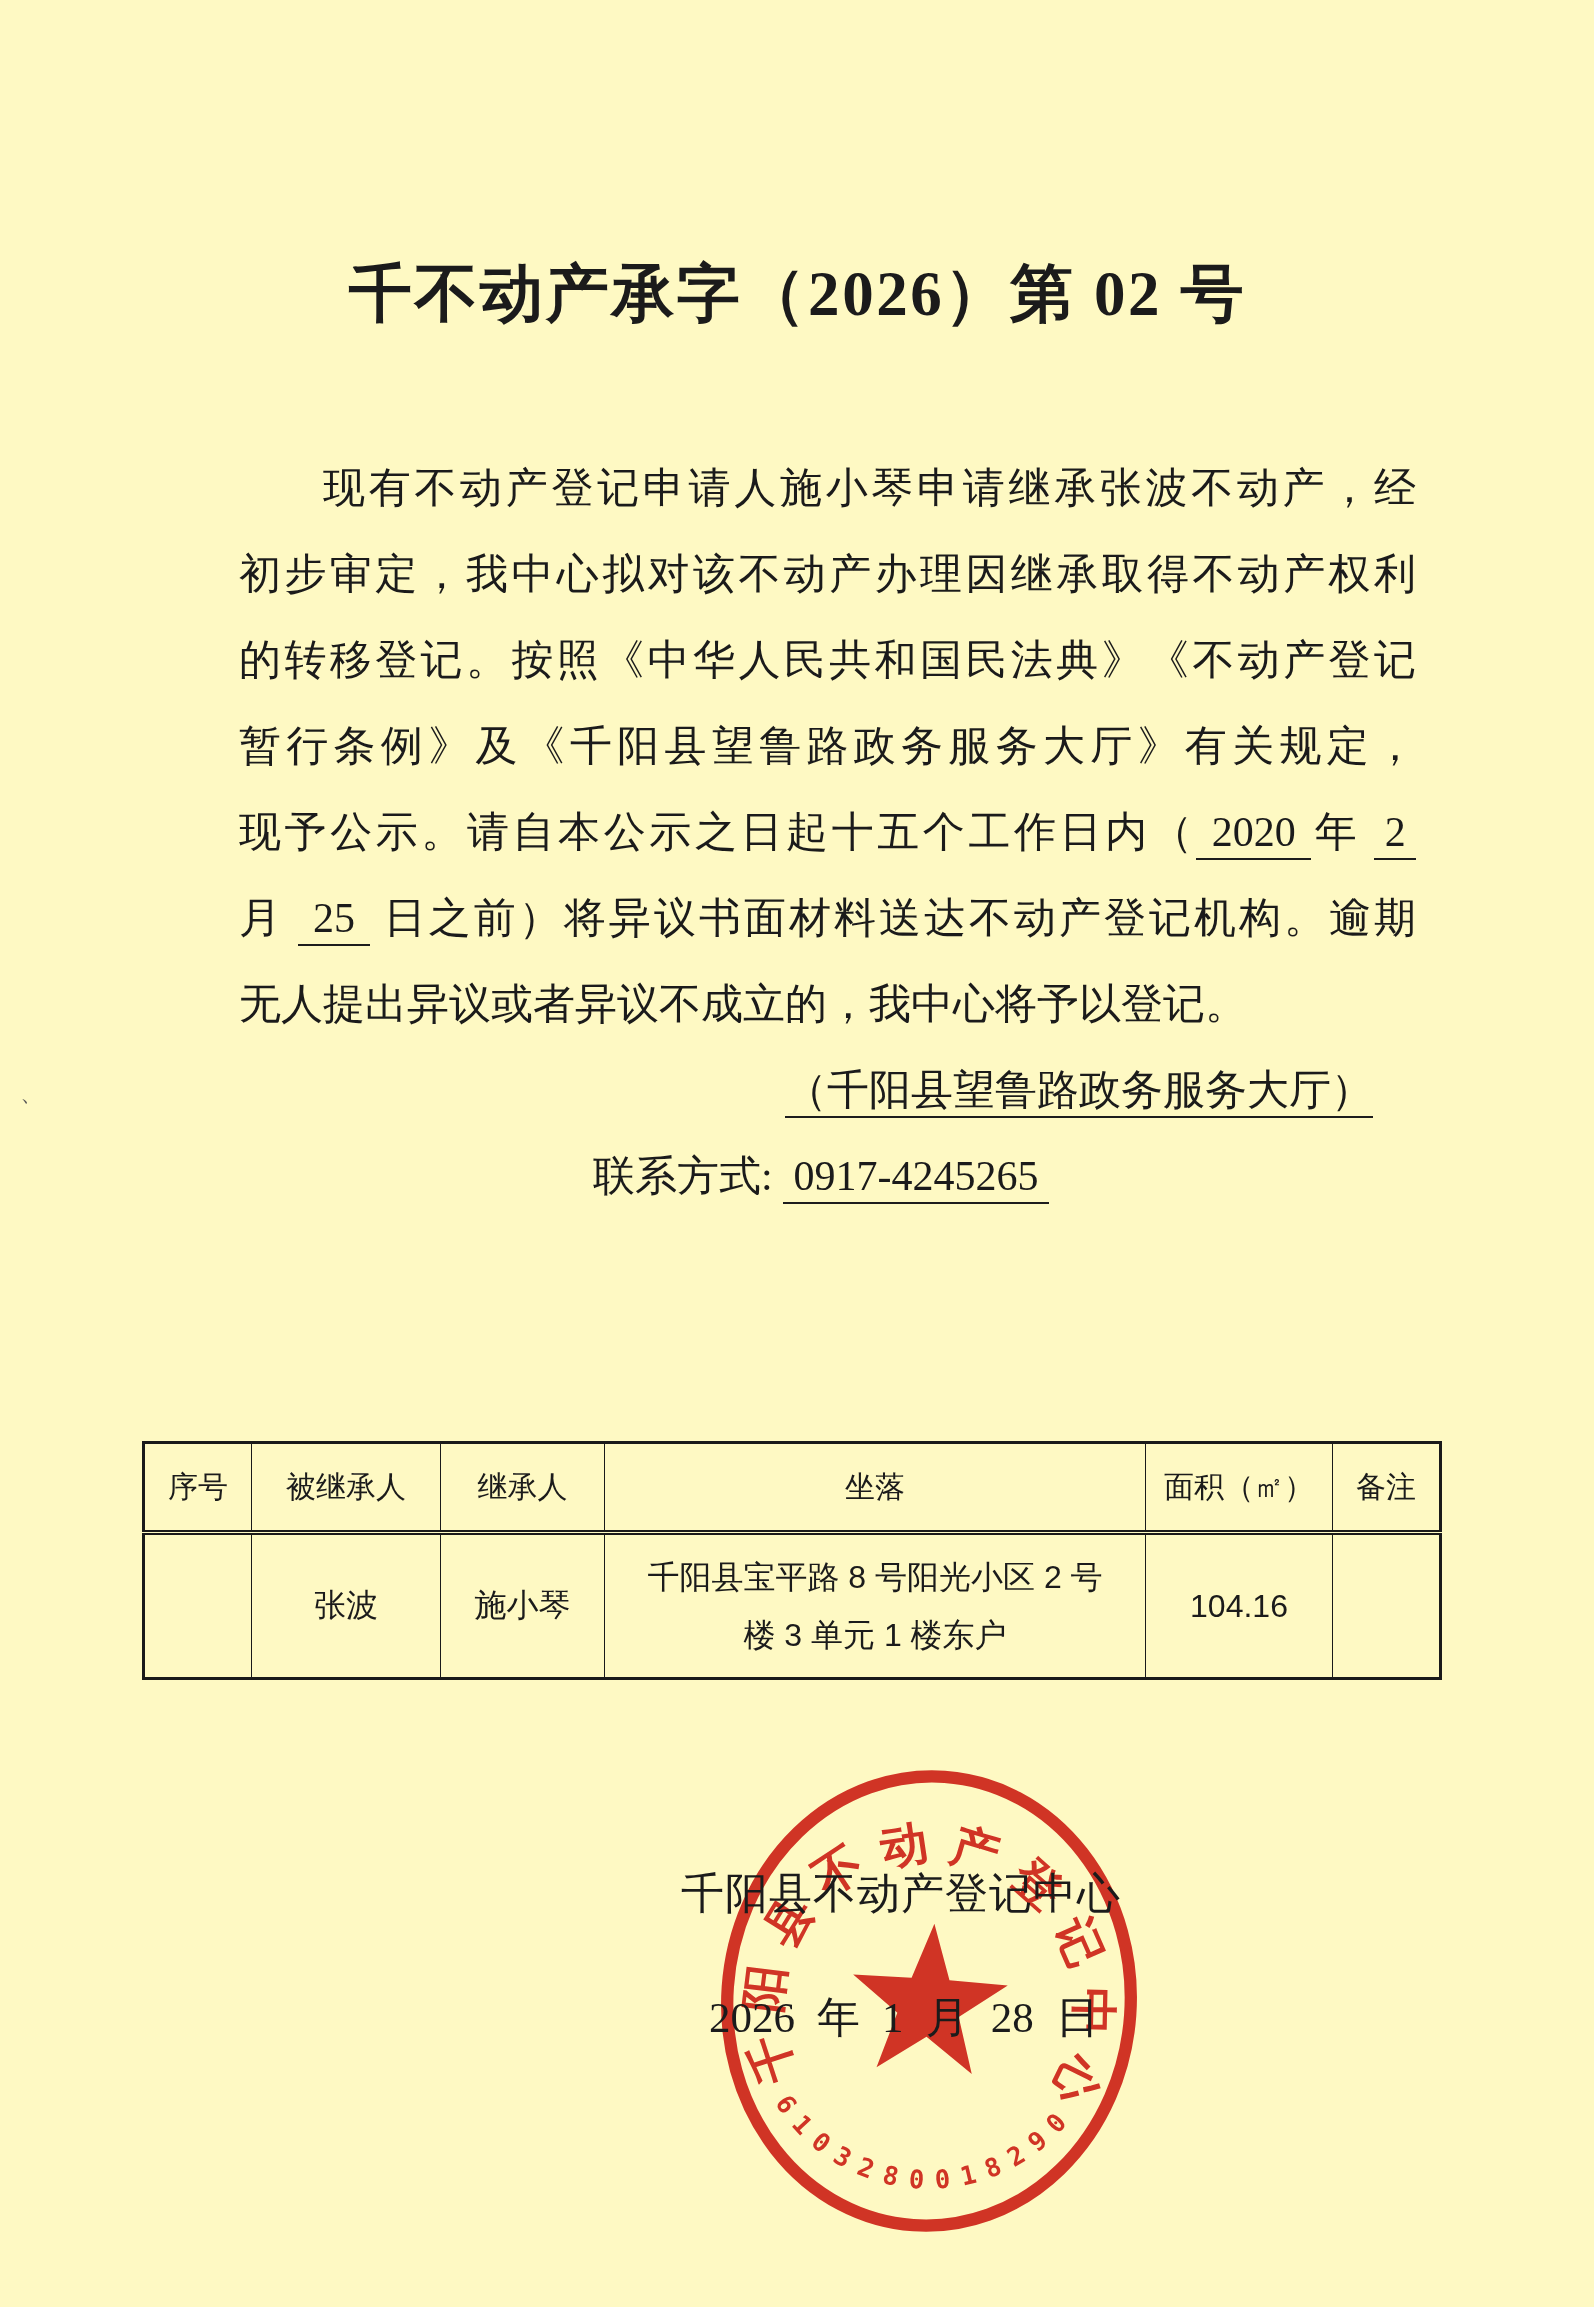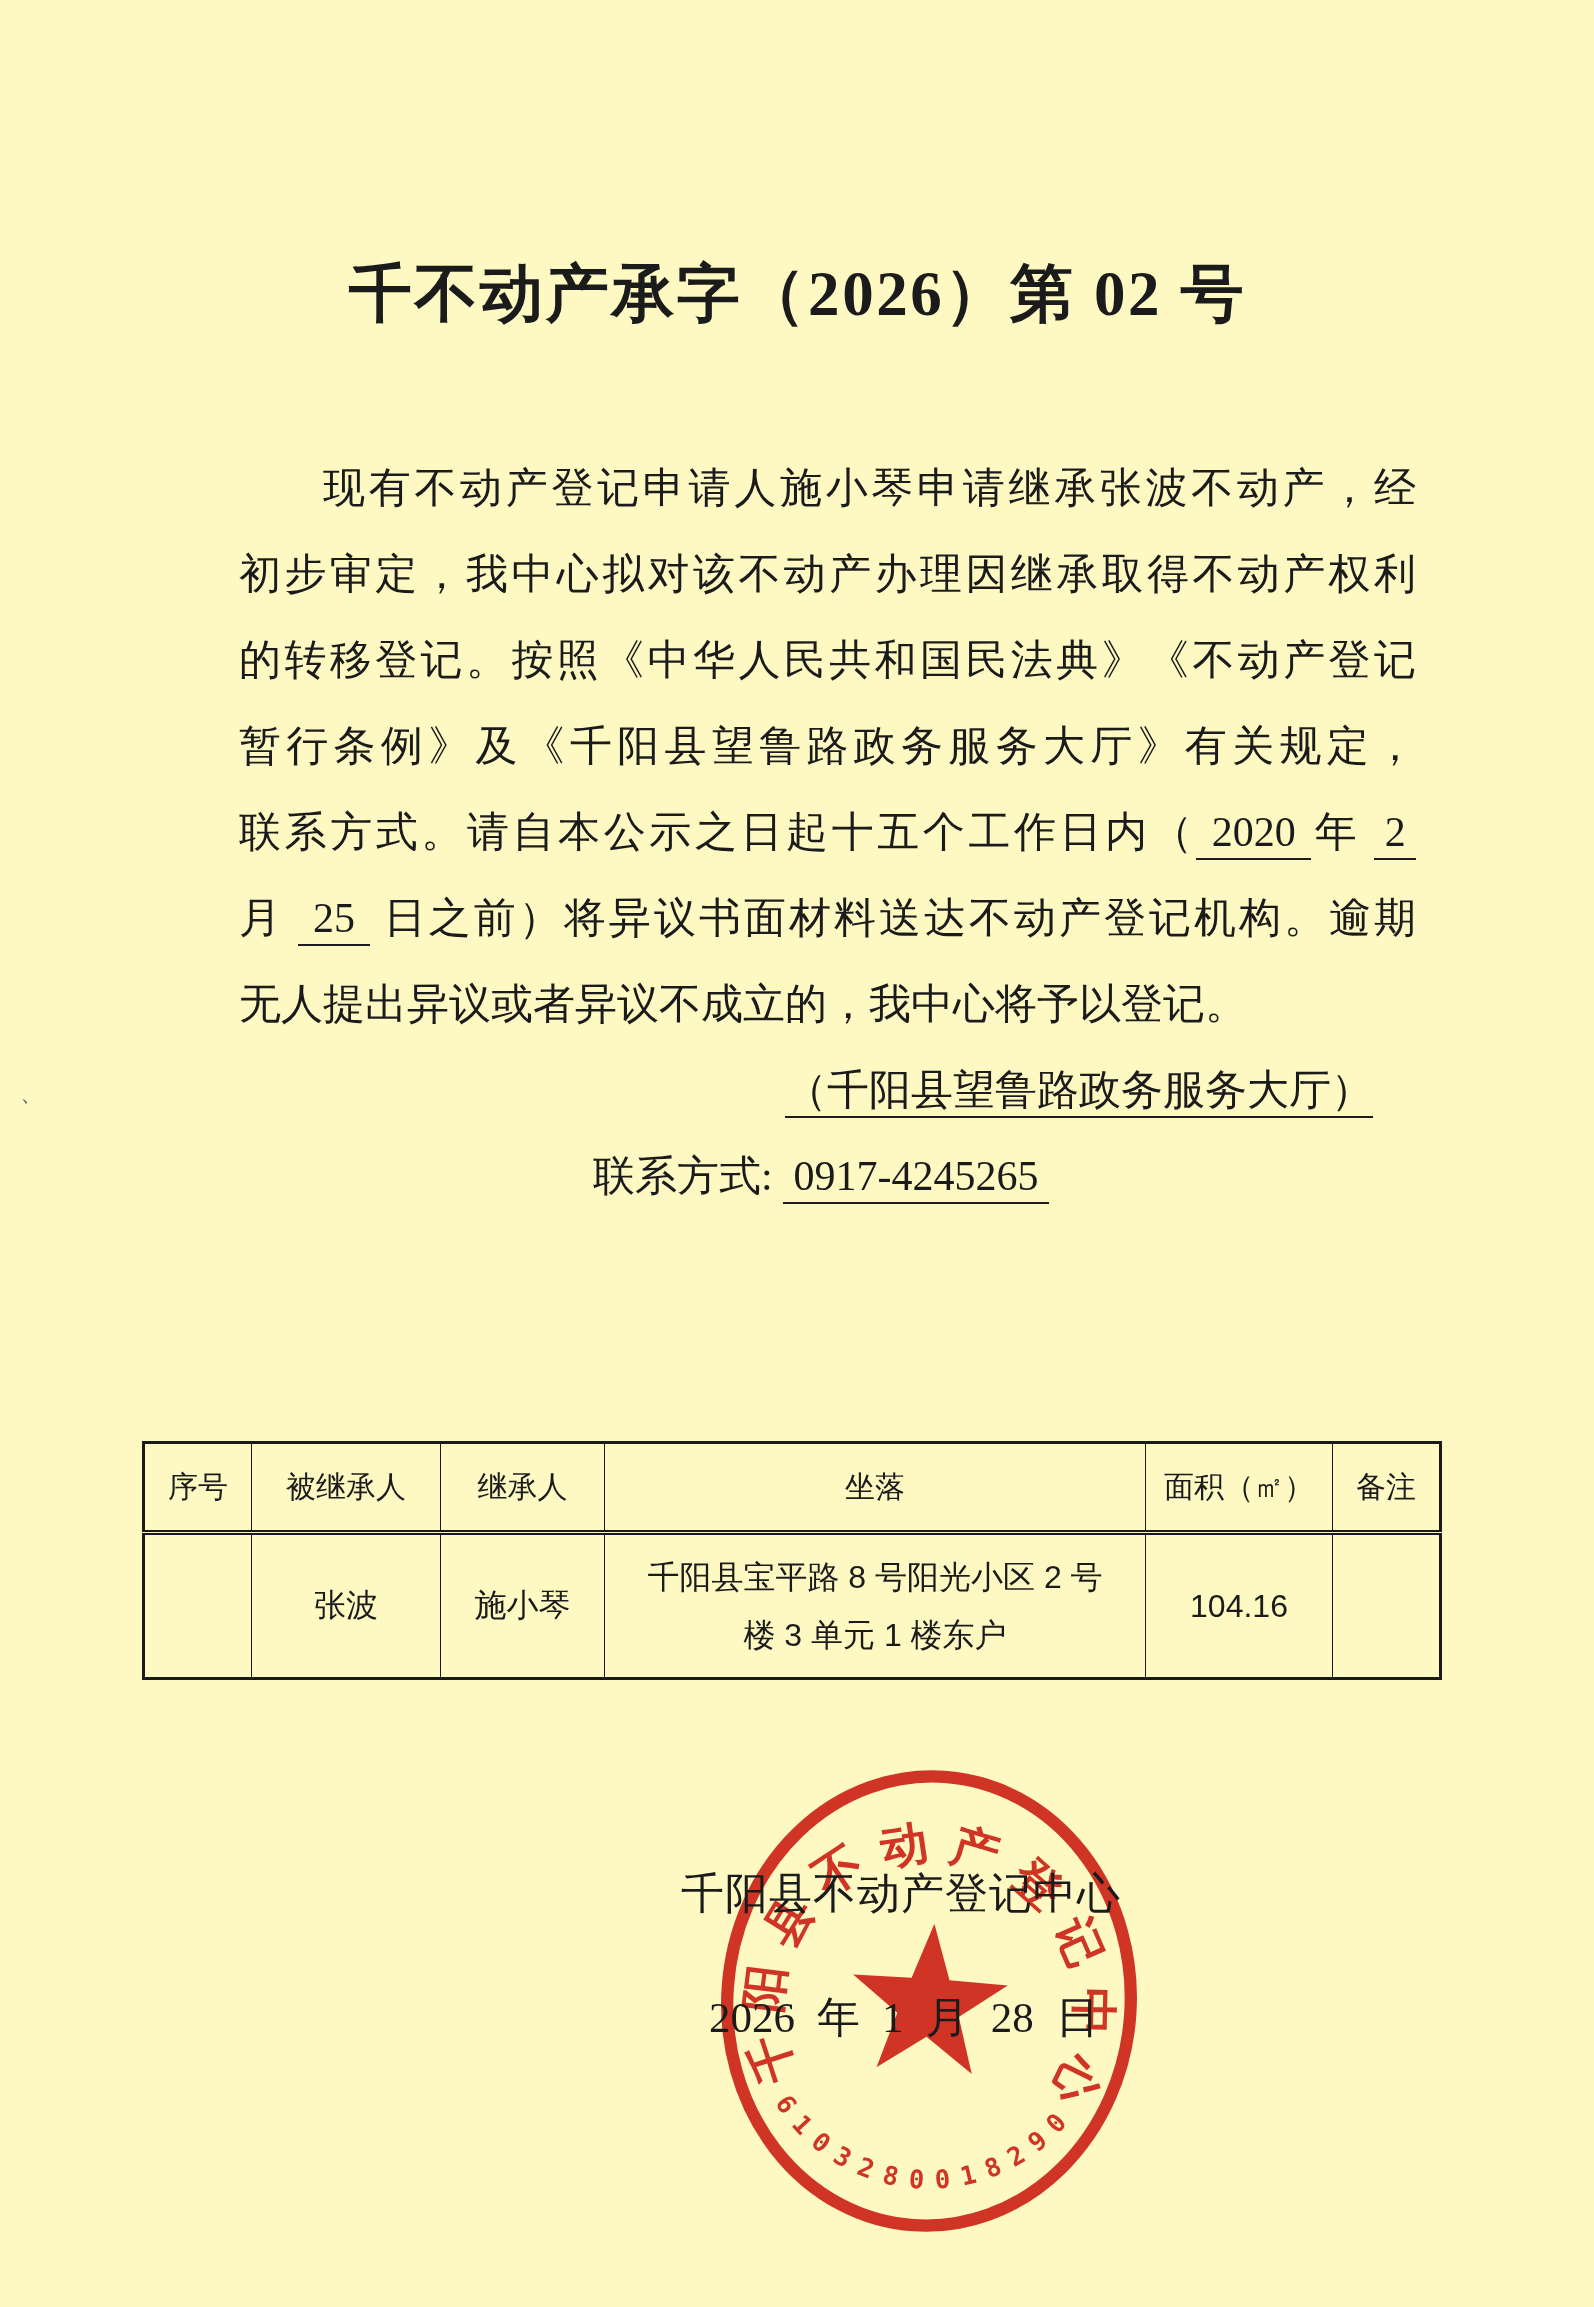--- a/index.html
+++ b/index.html
@@ -110,21 +110,21 @@
 
   <div class="doc-title">千不动产承字（2026）第 02 号</div>
 
   <span class="stray-mark">、</span>
 
   <div class="body-block">
     <div class="bline indent2"><span>现有不动产登记申请人施小琴申请继承张波不动产，经</span></div>
     <div class="bline"><span>初步审定，我中心拟对该不动产办理因继承取得不动产权利</span></div>
     <div class="bline"><span>的转移登记。按照《中华人民共和国民法典》《不动产登记</span></div>
     <div class="bline"><span>暂行条例》及《千阳县望鲁路政务服务大厅》有关规定，</span></div>
-    <div class="bline"><span>联系方式。请自本公示之日起十五个工作日内（</span><span class="u pad30">2020</span><span>年</span> <span class="u pad20">2</span></div>
+    <div class="bline"><span>现予公示。请自本公示之日起十五个工作日内（</span><span class="u pad30">2020</span><span>年</span> <span class="u pad20">2</span></div>
     <div class="bline"><span>月</span> <span class="u pad30">25</span> <span>日之前）将异议书面材料送达不动产登记机构。逾期</span></div>
     <div class="bline noj"><span>无人提出异议或者异议不成立的，我中心将予以登记。</span></div>
     <div class="bline noj l9"><span class="u">（千阳县望鲁路政务服务大厅）</span></div>
     <div class="bline noj l10"><span>联系方式: </span><span class="u pad20">0917-4245265</span></div>
   </div>
 
   <table class="reg-table">
     <colgroup>
       <col style="width:108px">
         <col style="width:189px">

